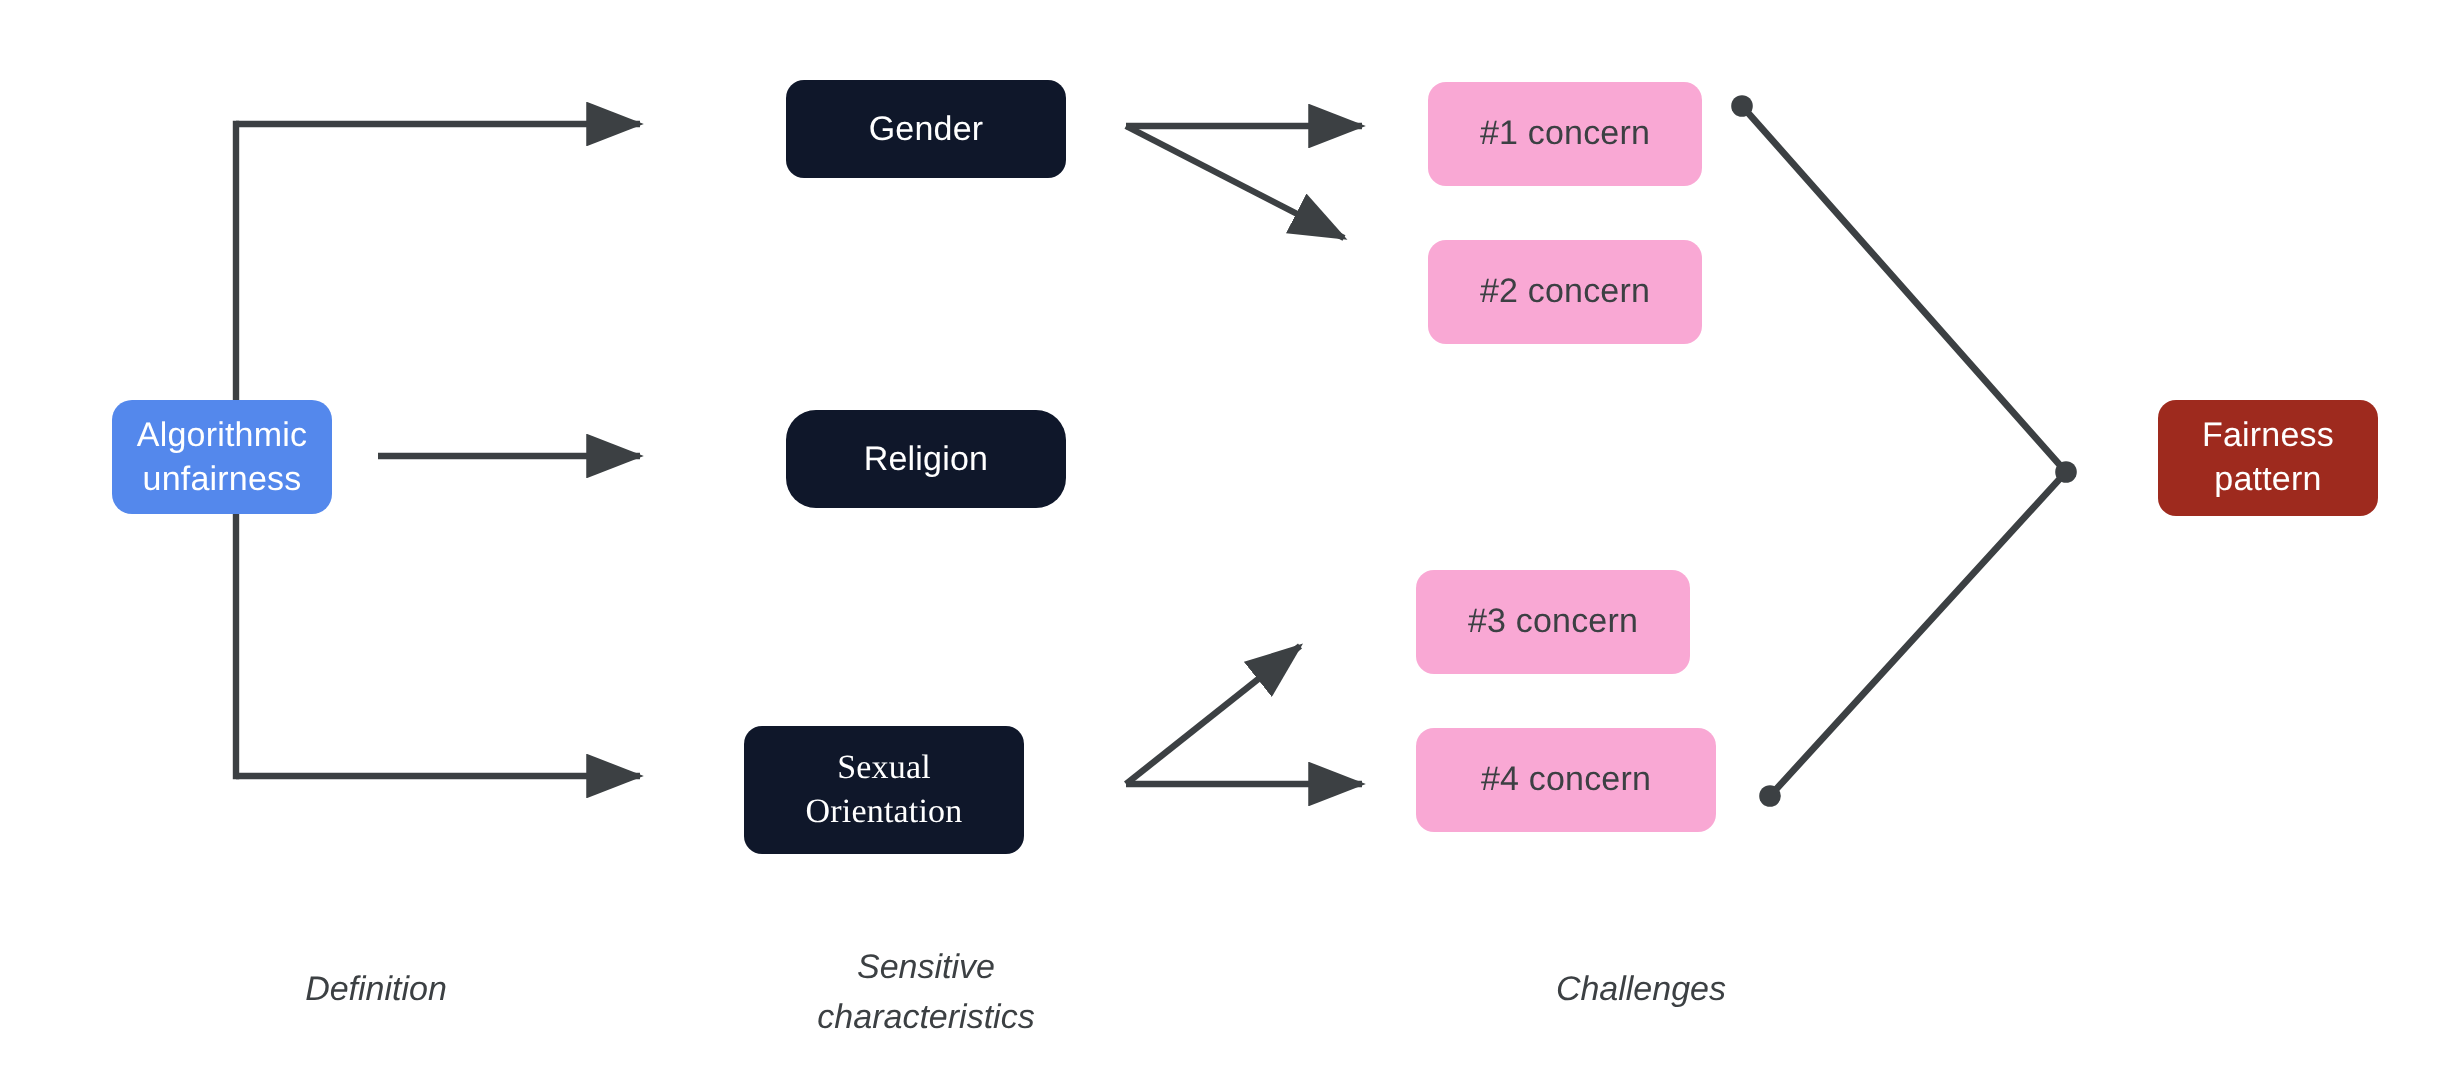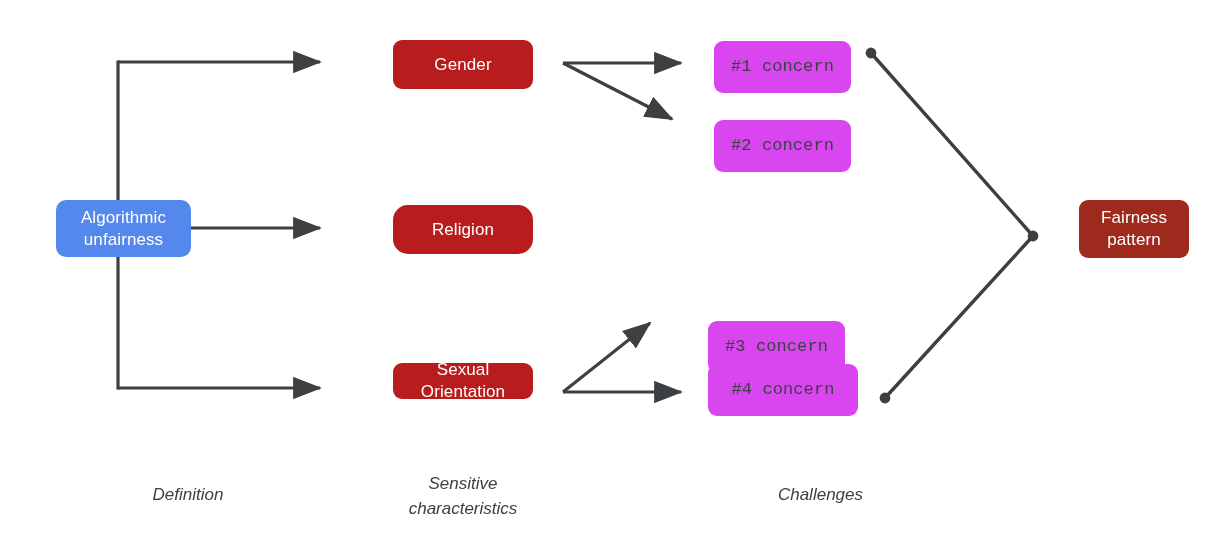--- a/index.html
+++ b/index.html
@@ -35,31 +35,31 @@
     border-radius: 9px;
     color: #ffffff;
     font-size: 17px;
     line-height: 1.28;
     letter-spacing: 0.1px;
     box-sizing: border-box;
     padding: 2px 8px;
     z-index: 2;
   }
   .node.blue      { background: #5488ec; }
-  .node.red       { background: #b91c1c; }
-  .node.yellow    { background: #d946ef; color: #3c4043; font-family: Liberation Mono, monospace; }
+  .node.red       { background: #0f172a; }
+  .node.yellow    { background: #f9a8d4; color: #3c4043; }
   .node.darkred   { background: #9e2a1e; margin-left: 11px; }
 
-  .node-blue-main   { left: 56px;   top: 200px; width: 135px; height: 57px; border-radius: 10px; }
+  .node-blue-main   { left: 56px;   top: 200px; width: 110px; height: 57px; border-radius: 10px; }
   .node-gender      { left: 393px;  top: 40px;  width: 140px; height: 49px; }
   .node-religion    { left: 393px;  top: 205px; width: 140px; height: 49px; border-radius: 15px; }
-  .node-sexorient   { left: 393px;  top: 363px; width: 140px; height: 36px; }
+  .node-sexorient   { left: 372px;  top: 363px; width: 140px; height: 64px; font-family: Liberation Serif, serif; }
   .node-concern1    { left: 714px;  top: 41px;  width: 137px; height: 52px; }
   .node-concern2    { left: 714px;  top: 120px; width: 137px; height: 52px; }
-  .node-concern3    { left: 708px;  top: 285px; width: 137px; height: 52px; margin-top: 36px; }
+  .node-concern3    { left: 708px;  top: 285px; width: 137px; height: 52px; }
   .node-concern4    { left: 708px;  top: 364px; width: 150px; height: 52px; }
   .node-fairness    { left: 1068px; top: 200px; width: 110px; height: 58px; }
 
   .stage-label {
     position: absolute;
     font-style: italic;
     font-size: 17px;
     color: #3c4043;
     text-align: center;
     line-height: 1.45;

